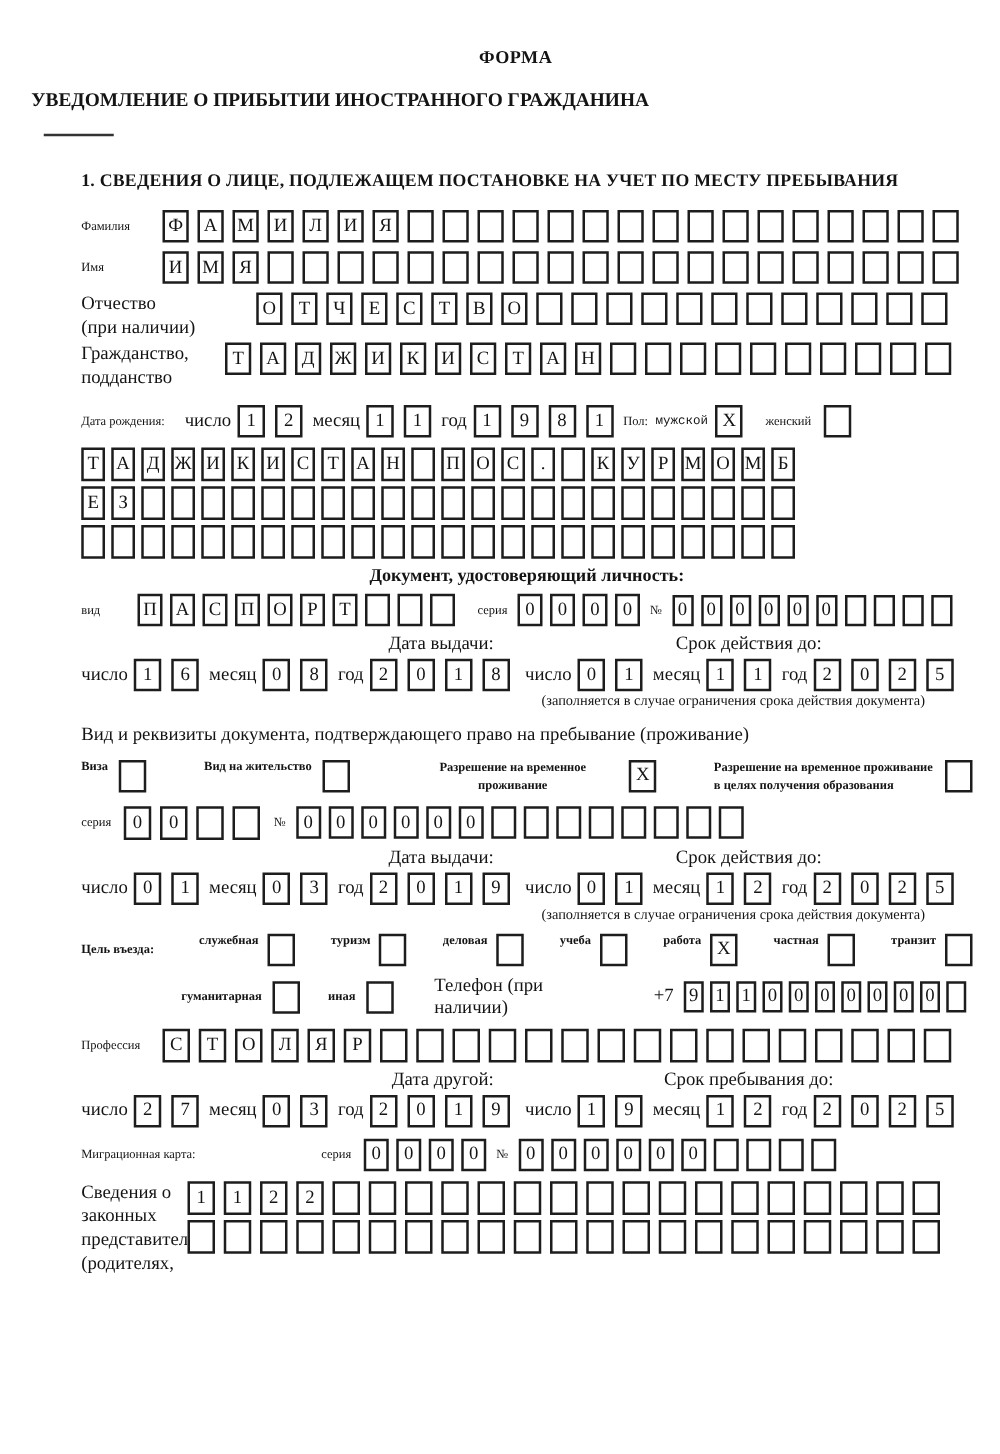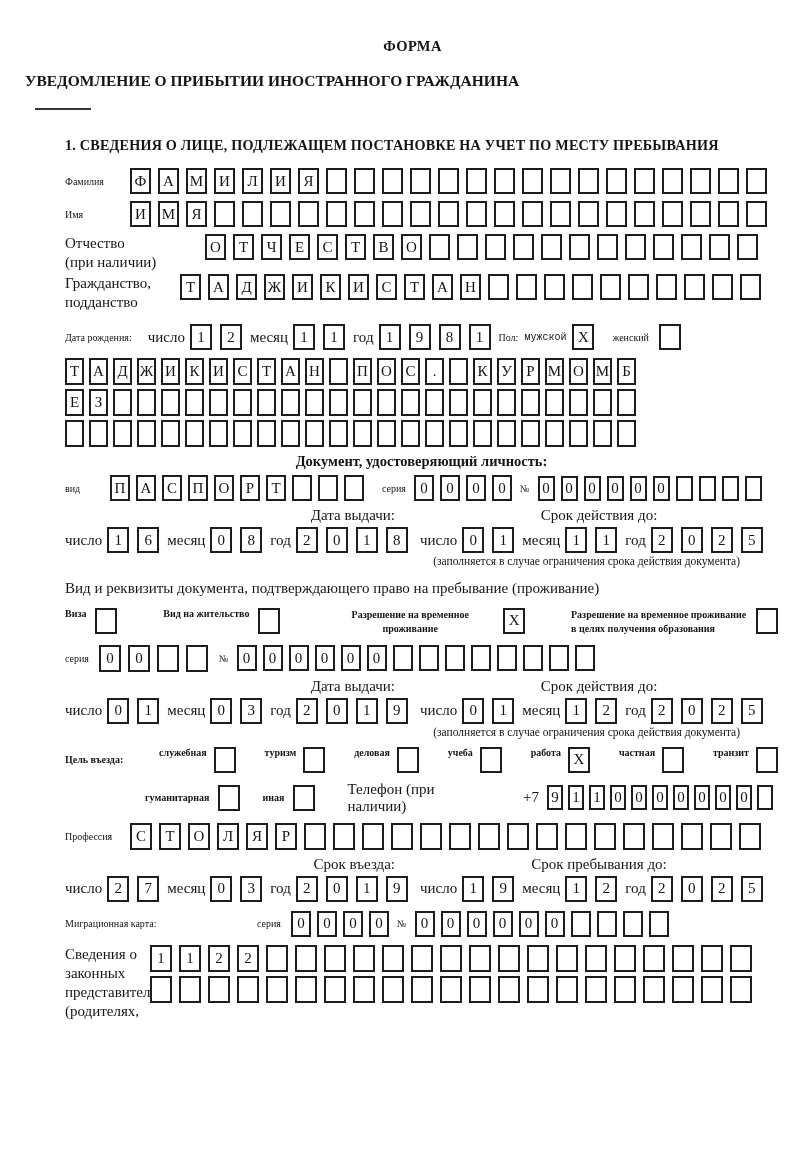--- a/index.html
+++ b/index.html
@@ -606,21 +606,21 @@
         <span class="cell">&nbsp;</span>
         <span class="cell">&nbsp;</span>
         <span class="cell">&nbsp;</span>
         <span class="cell">&nbsp;</span>
       </span>
   </div>
 
   <div class="dblock">
     <div class="dcols">
       <div class="dleft">
-        <div class="dhead">Срок въезда:</div>
+        <div class="dhead">Дата другой:</div>
         <div class="dfields">
           <span class="dlbl">число</span>
           <span class="cells cdate">
               <span class="cell">2</span>
               <span class="cell">7</span>
             </span>
           <span class="dlbl">месяц</span>
           <span class="cells cdate">
               <span class="cell">0</span>
               <span class="cell">3</span>

